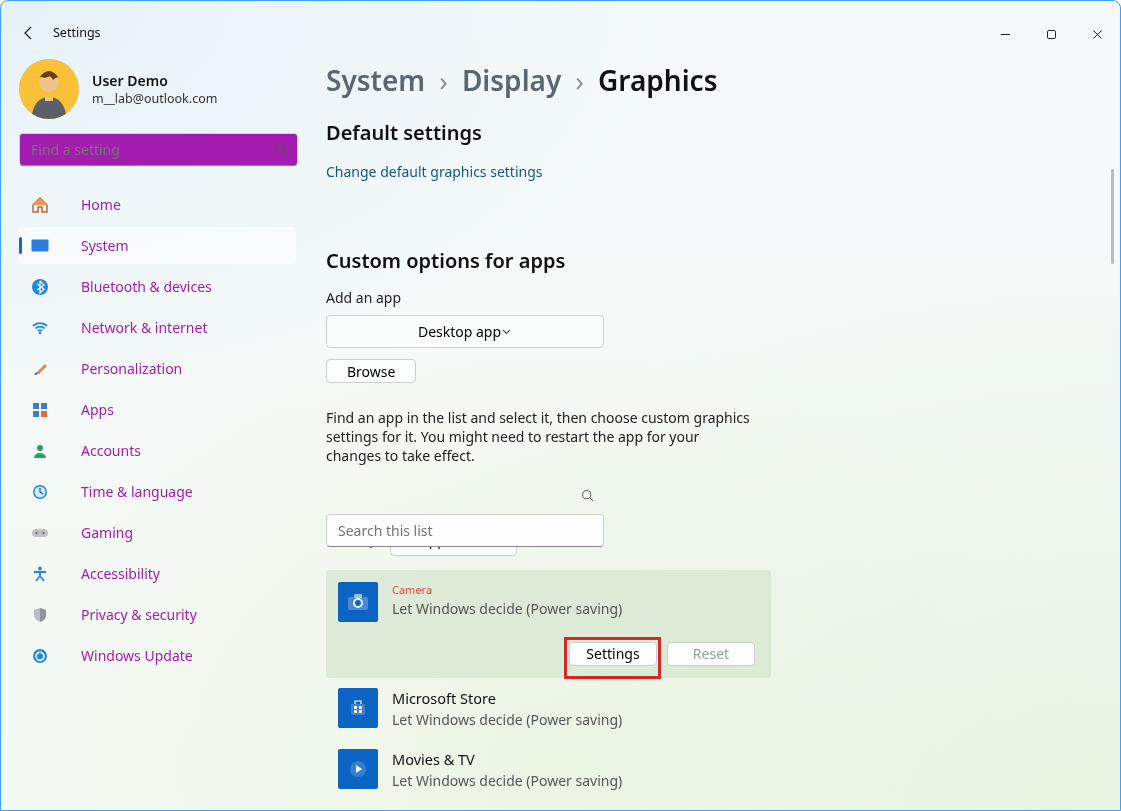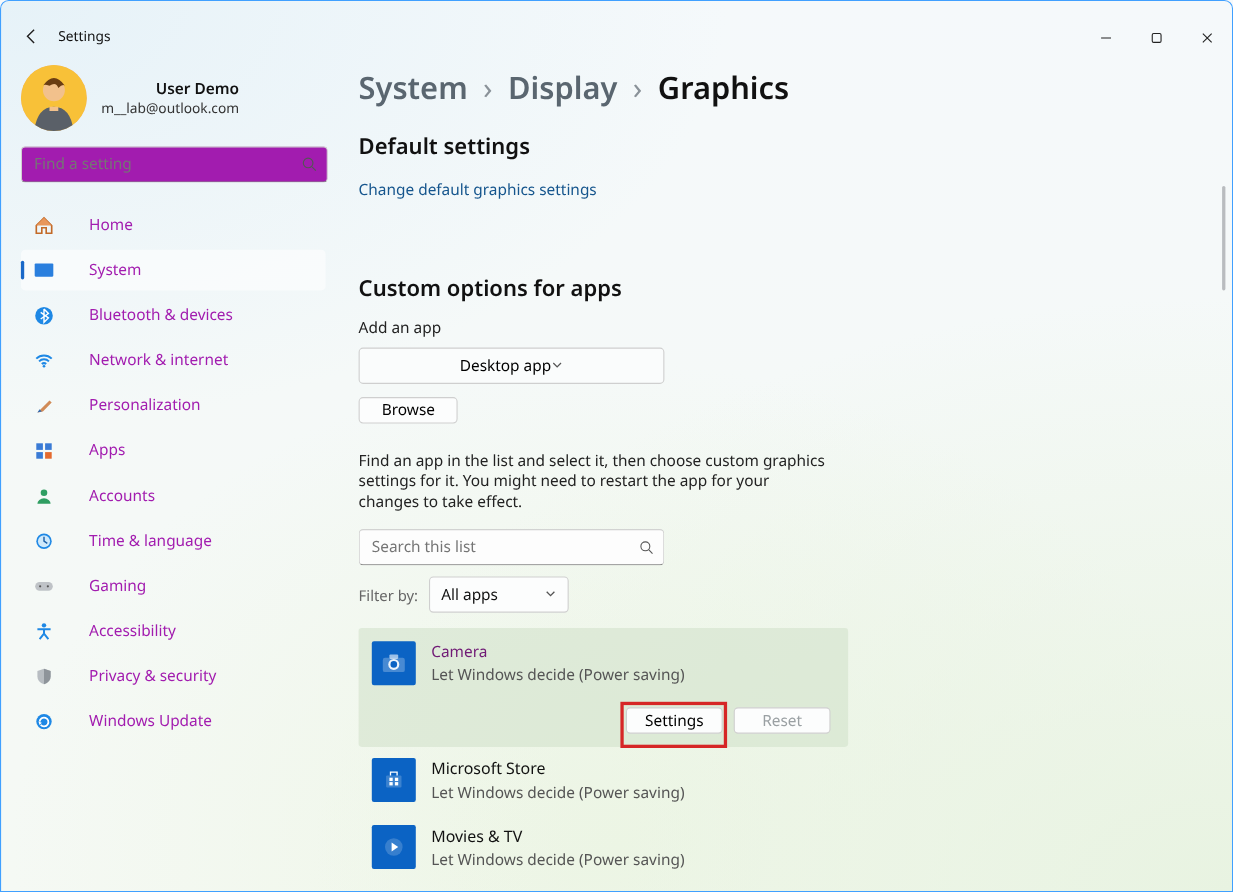--- a/index.html
+++ b/index.html
@@ -19,21 +19,21 @@
   z-index:-1;
 }
 .titlebar { height: 48px; display:flex; align-items:center; padding: 15px 0 0 18px; }
 .titlebar .back { width:20px; height:20px; display:flex; align-items:center; justify-content:center; color:#222; margin-right:14px; cursor:default;}
 .titlebar .title { font-size:12.5px; color:#111; font-weight:400; }
 .win-controls { margin-left:auto; display:flex; height:100%; }
 .win-controls .btn { width:46px; height:36px; display:flex; align-items:center; justify-content:center; margin-top:0;}
 .win-controls svg { width:11px; height:11px; }
 .content { display:flex; height: calc(811px - 48px); }
 .sidebar { width: 305px; padding: 8px 10px 0 18px; }
-.profile { display:flex; align-items:center; gap:13px; padding: 2px 0 14px 0; text-align: right; }
+.profile { display:flex; align-items:center; gap:13px; padding: 2px 0 14px 0; }
 .avatar { width:60px; height:60px; border-radius:50%; background: radial-gradient(circle at 50% 40%, #f0b97f 0 35%, #f0b97f 36%), #f8c138; position:relative; overflow:hidden;}
 .avatar svg { position:absolute; inset:0; }
 .profile .name { font-size:14px; font-weight:600; color:#111; }
 .profile .email { font-size:12.5px; color:#333; }
 .search { position:relative; width:279px; height:33px; margin-bottom:20px; }
 .search input {
   width:100%; height:100%; border:1px solid #d0d0d0; border-bottom:1.6px solid #888;
   border-radius:4px; background:#a21caf; padding:0 34px 0 11px; font-size:14px; outline:none;
 }
 .search .mag { position:absolute; right:10px; top:50%; transform:translateY(-50%); color:#555; }
@@ -48,29 +48,29 @@
 .breadcrumb .link { color:#5a6670; cursor:default; }
 .breadcrumb .sep { color:#8a9299; font-weight:400; }
 h2.section { font-size:20px; font-weight:600; margin: 4px 0 14px 0; color:#111;}
 .link-blue { color:#15558d; font-size:14px; cursor:default; display:inline-block; }
 .sub-label { font-size:14px; color:#222; margin-bottom:8px; }
 .select-box { width:278px; height:33px; border:1px solid #cfcfcf; background:#fafcfc; border-radius:4px; display:flex; align-items:center; padding:0 10px; font-size:14px; justify-content:center; }
 .select-box .chev { color:#555; }
 .btn-std { height:24px; padding: 0 20px; border:1px solid #cfcfcf; background:#fcfdfd; border-radius:4px; font-size:14px; display:inline-flex; align-items:center; }
 .desc { font-size:14px; color:#222; line-height:1.35; max-width:430px; }
 .search-list { position:relative; width:278px; height:33px;}
-.search-list input { width:100%; height:100%; border:1px solid #cfcfcf; border-bottom:1.6px solid #888; border-radius:4px; background:#fdfdfd; padding:0 30px 0 11px; font-size:14px; outline:none;}
+.search-list input { width:100%; height:100%; border:1px solid #cfcfcf; border-bottom:1.6px solid #888; border-radius:4px; background:#fdfdfd; padding:0 30px 0 11px; font-size:14px; outline:none;margin-top:34px;}
 .search-list .mag { position:absolute; right:10px; top:50%; transform:translateY(-50%); color:#555; }
 .filter-row { display:flex; align-items:center; gap:10px; font-size:13.5px; color:#666; margin-top:10px; }
 .filter-select { width:127px; height:33px; border:1px solid #cfcfcf; background:#fcfdfd; border-radius:4px; display:flex; align-items:center; justify-content:space-between; padding:0 10px; font-size:14px; color:#111;}
 .app-card { width:445px; border-radius:3px; padding:12px 12px 12px 12px; margin-top:14px;}
 .app-card.selected { background: rgba(208,224,200,0.55); }
 .app-head { display:flex; align-items:flex-start; gap:14px; }
 .app-icon { width:40px; height:40px; display:flex; align-items:center; justify-content:center; border-radius:2px; }
-.app-texts .app-name { font-size:14px; color:#701a75; }
+.app-texts .app-name { font-size:11px; color:#ef4444; }
 .app-texts .app-sub { font-size:14px; color:#555; margin-top:2px; }
 .app-actions { display:flex; gap:10px; justify-content:flex-end; margin-top:20px; padding-right:4px;}
 .app-actions .btn-std { width:88px; justify-content:center; padding:0; }
 .app-actions .btn-std.disabled { color:#9aa0a3; }
 .highlight-box { position:absolute; border:3px solid #d62626; pointer-events:none; }
 .app-row { display:flex; align-items:flex-start; gap:14px; width:445px; padding:10px 12px; }
 .app-row .app-icon { width:40px; height:40px; }
 .app-row .app-name { font-size:14.5px; color:#111; }
 .app-row .app-sub { font-size:14px; color:#555; margin-top:2px; }
 .vscroll { position:absolute; right:6px; top:120px; width:3px; height:95px; background:#b9bcbf; border-radius:2px; }

